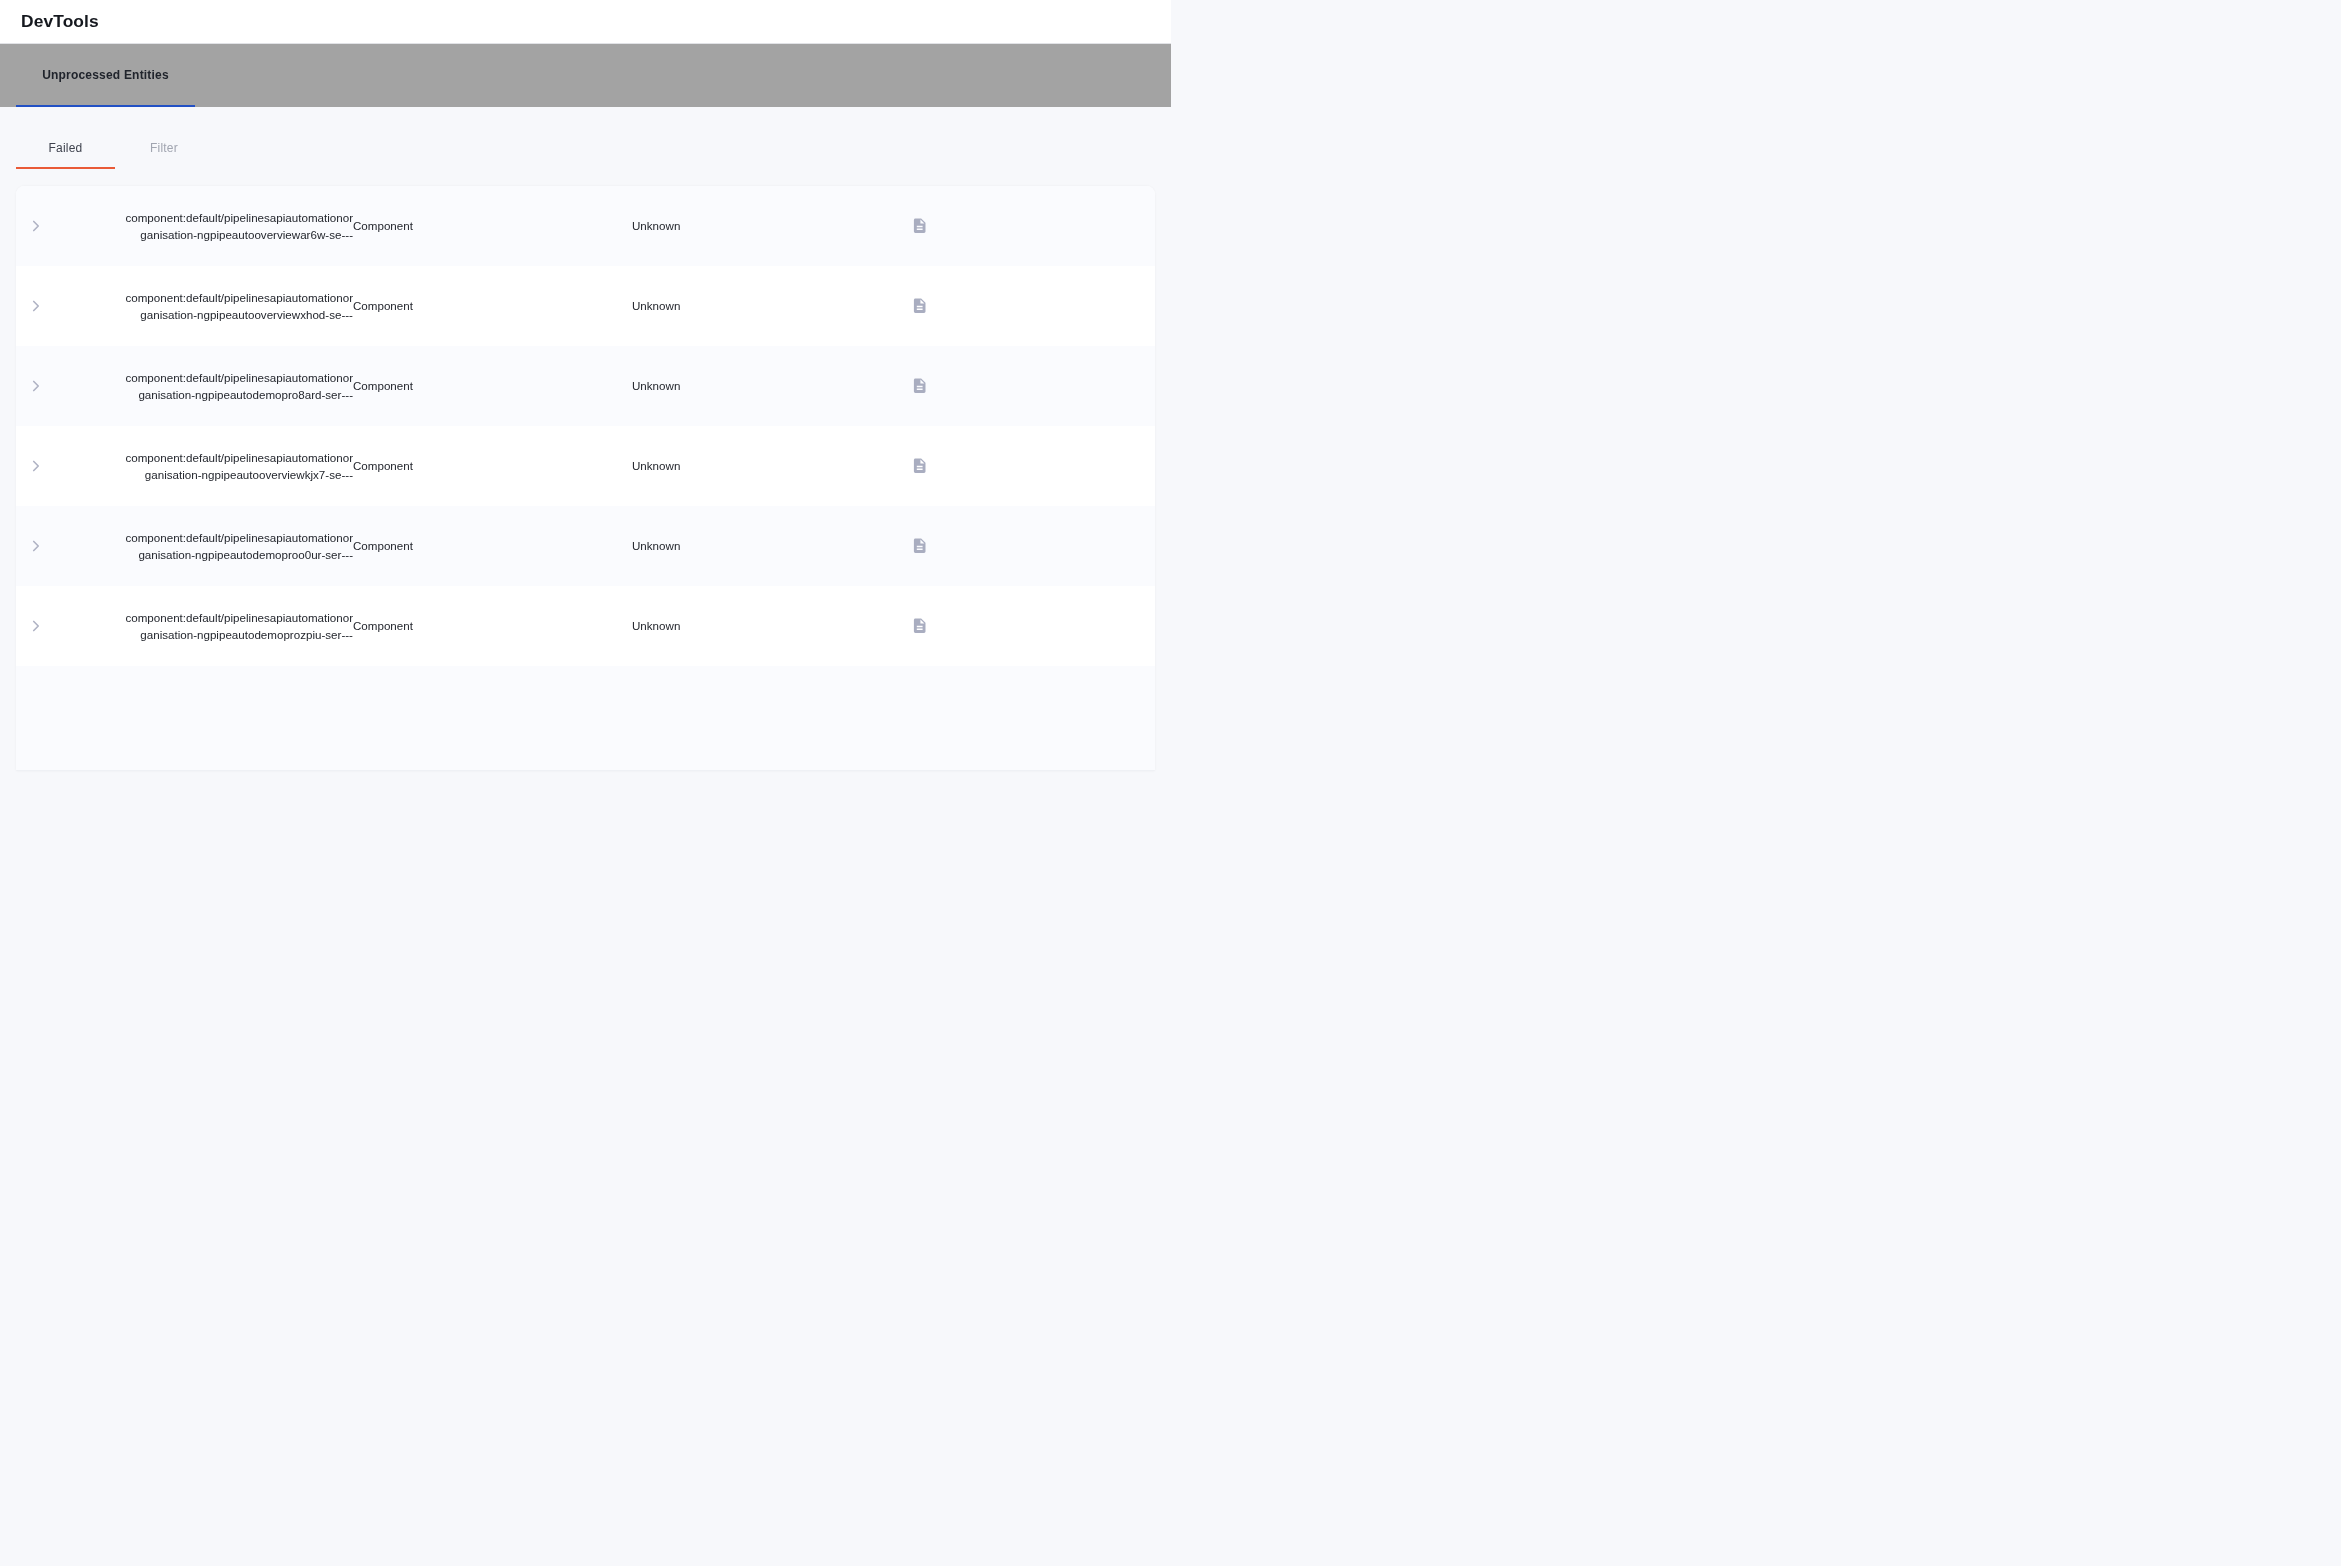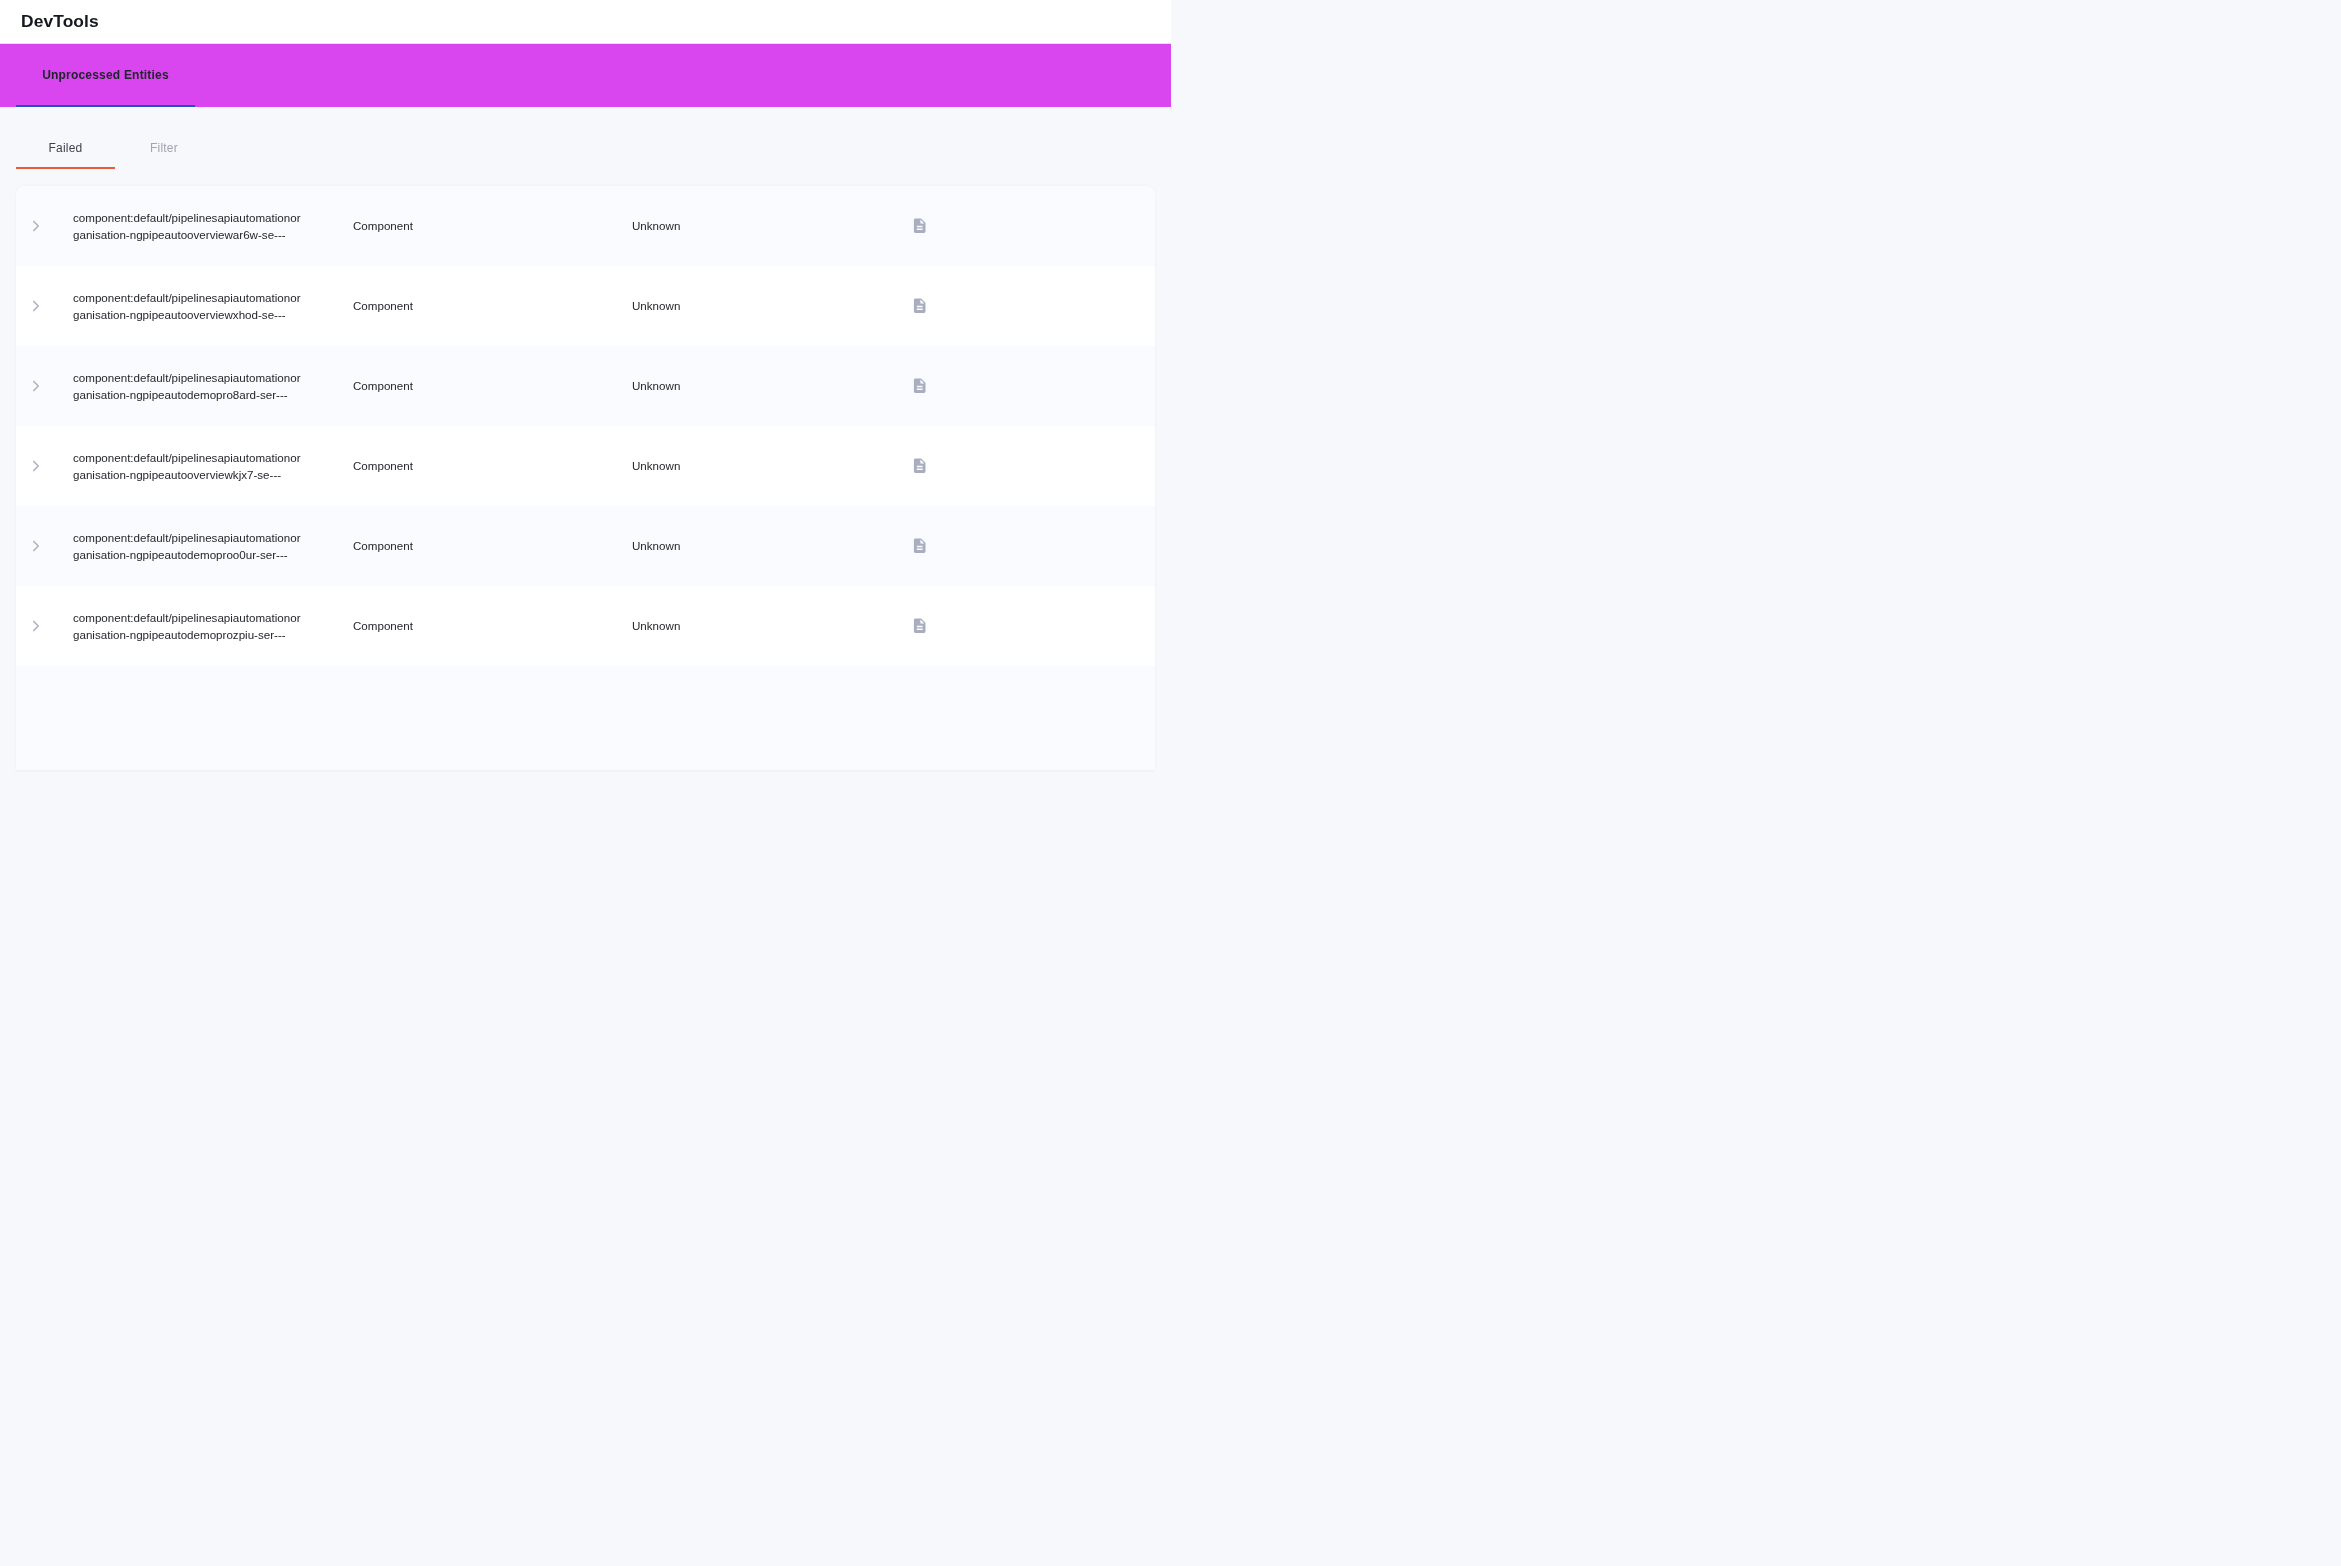--- a/index.html
+++ b/index.html
@@ -17,21 +17,21 @@
     border-bottom:0.8px solid #e1e2e6;
     display:flex; align-items:center;
     padding-left:21px;
   }
   .app-title {
     font-size:17.4px; font-weight:700; color:#15181e; letter-spacing:0.1px;
   }
 
   
   .primary-tabs {
-    height:63px; background:#d946ef;
+    height:63px; background:#a3a3a3;
     display:flex; align-items:stretch;
   }
   .primary-tab {
     margin-left:16px; width:179px;
     display:flex; align-items:center; justify-content:center;
     font-size:12px; font-weight:700; color:#20242c; letter-spacing:0.2px;
     border-bottom:2.5px solid #2250c4;
     cursor:pointer;
   }
 
@@ -100,21 +100,21 @@
   .tbody { flex:1; display:flex; flex-direction:column; }
   .row {
     flex:none; height:80px; align-items:center;
   }
   .row:nth-child(odd) { background:#fafbfe; }
   .row:nth-child(even) { background:#ffffff; }
   .row-sliver { flex:1; }
   .chevron-cell { display:flex; }
   .chevron-btn { margin-left:9px; width:21.6px; height:21.6px; }
   .entity-ref { font-size:11.6px; line-height:17.4px; color:#24272e; }
-  .entity-ref span { display:block; white-space:nowrap; }
+  .entity-ref span { display:block; white-space:nowrap;text-align:right; }
   .cell-text { font-size:11.6px; color:#24272e; }
   .raw-cell { display:flex; }
   svg { display:block; }
 </style>
 </head>
 <body>
 
 <header class="app-header">
   <div class="app-title">DevTools</div>
 </header>

